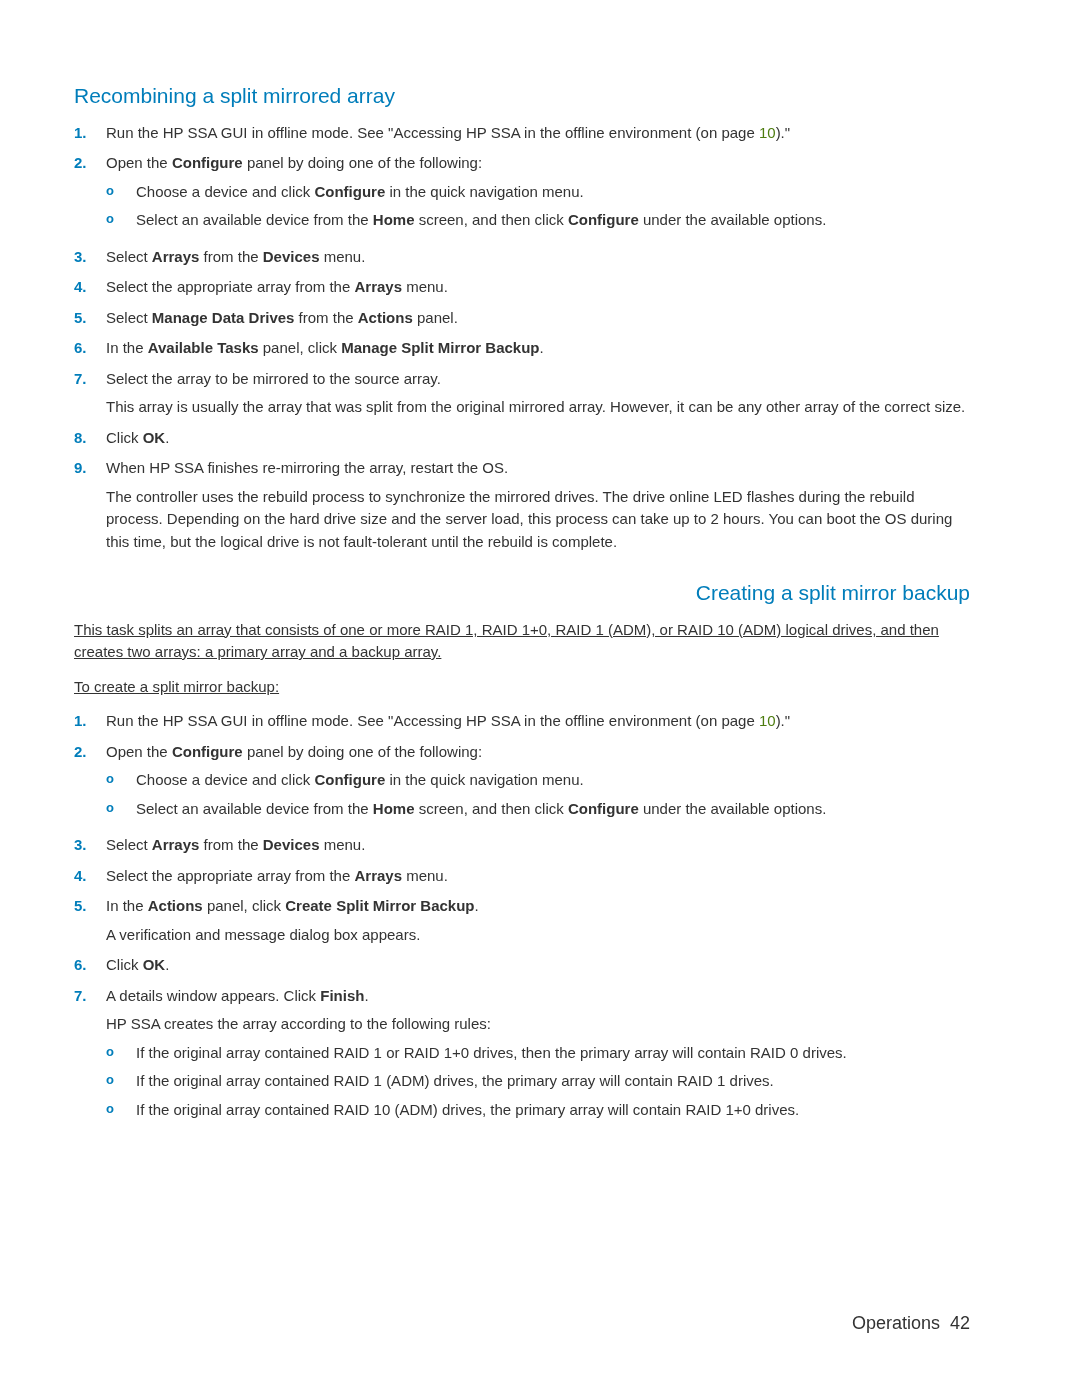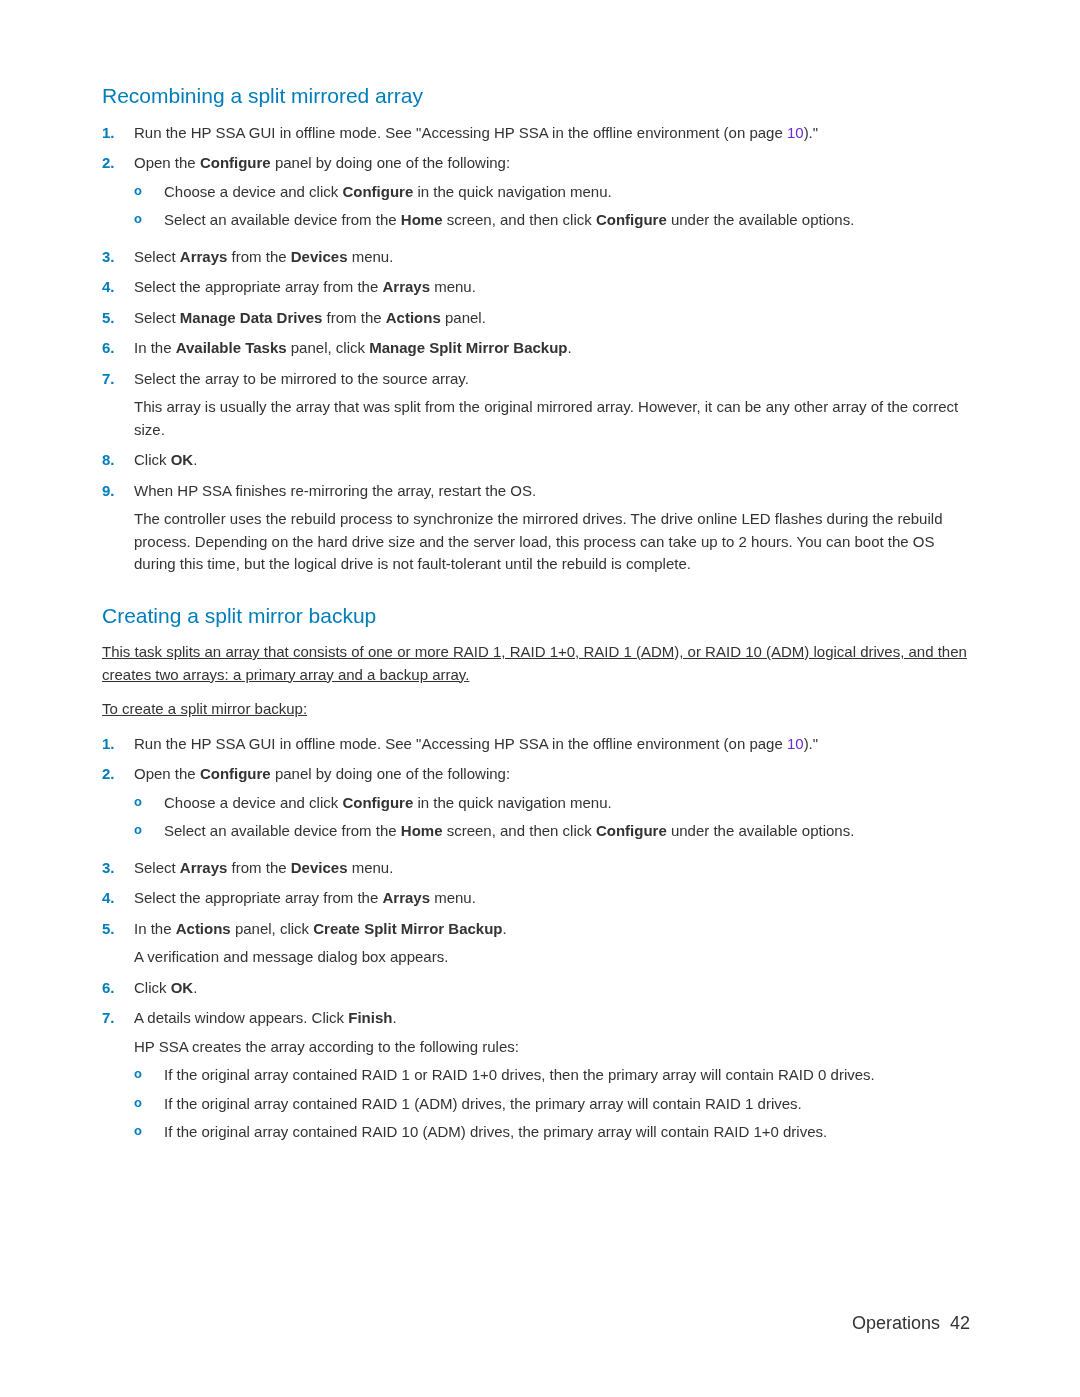--- a/index.html
+++ b/index.html
@@ -7,21 +7,21 @@
     font-size: 15px;
     line-height: 1.5;
     color: #333;
     margin: 0;
     padding: 0;
     background: #fff;
   }
   .page {
     width: 1080px;
     height: 1397px;
-    padding: 80px 110px 60px 102px;
+    padding: 80px 110px 60px 74px;
     box-sizing: border-box;
     position: relative;
   }
   h2 {
     color: #007dba;
     font-weight: normal;
     font-size: 21px;
     margin: 0 0 10px 0;
   }
   ol.numlist {
@@ -62,30 +62,31 @@
     flex: 1;
   }
   .para {
     margin-bottom: 12px;
     text-decoration: underline;
   }
   .extra {
     margin-top: 6px;
   }
   .link {
-    color: #6d28d9;
+    color: #4d7c0f;
   }
   .footer {
     position: absolute;
     bottom: 60px;
     right: 110px;
     font-size: 18px;
   }
   .section2-title {
     margin-top: 24px;
+    text-align: right;
   }
 </style>
 </head>
 <body>
 
 <div class="page">
 
   <h2>Recombining a split mirrored array</h2>
 
   <ol class="numlist">

